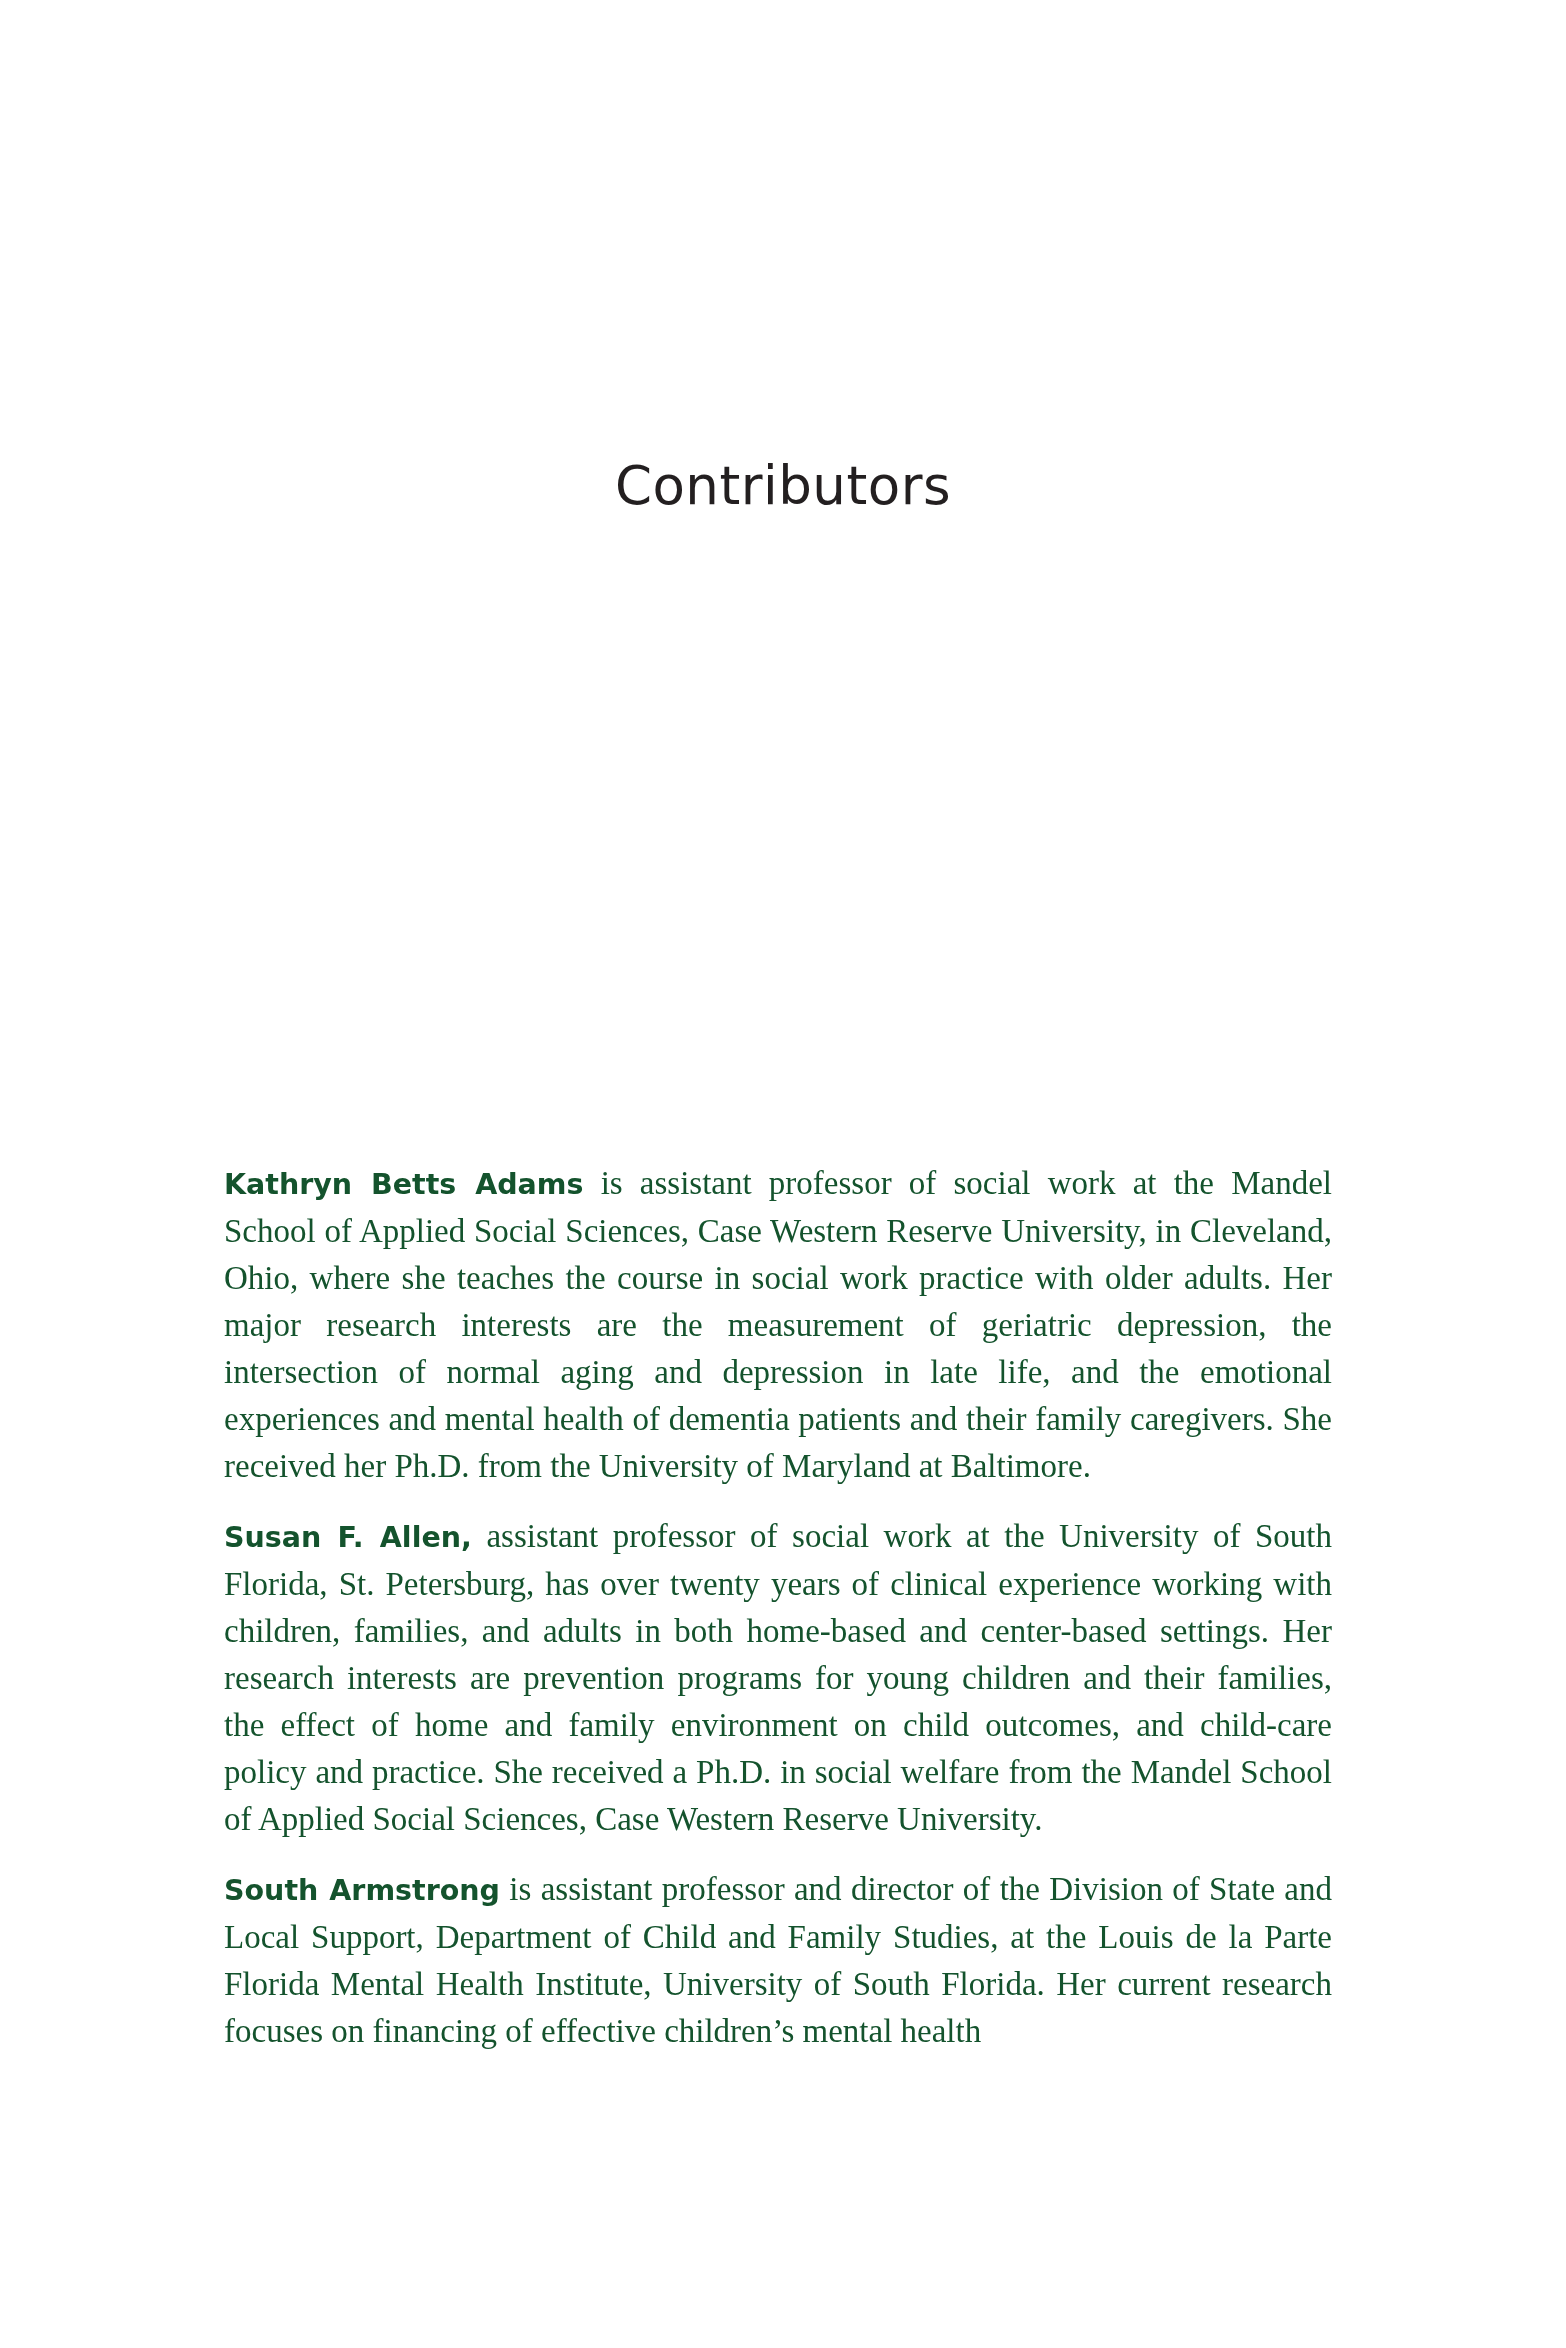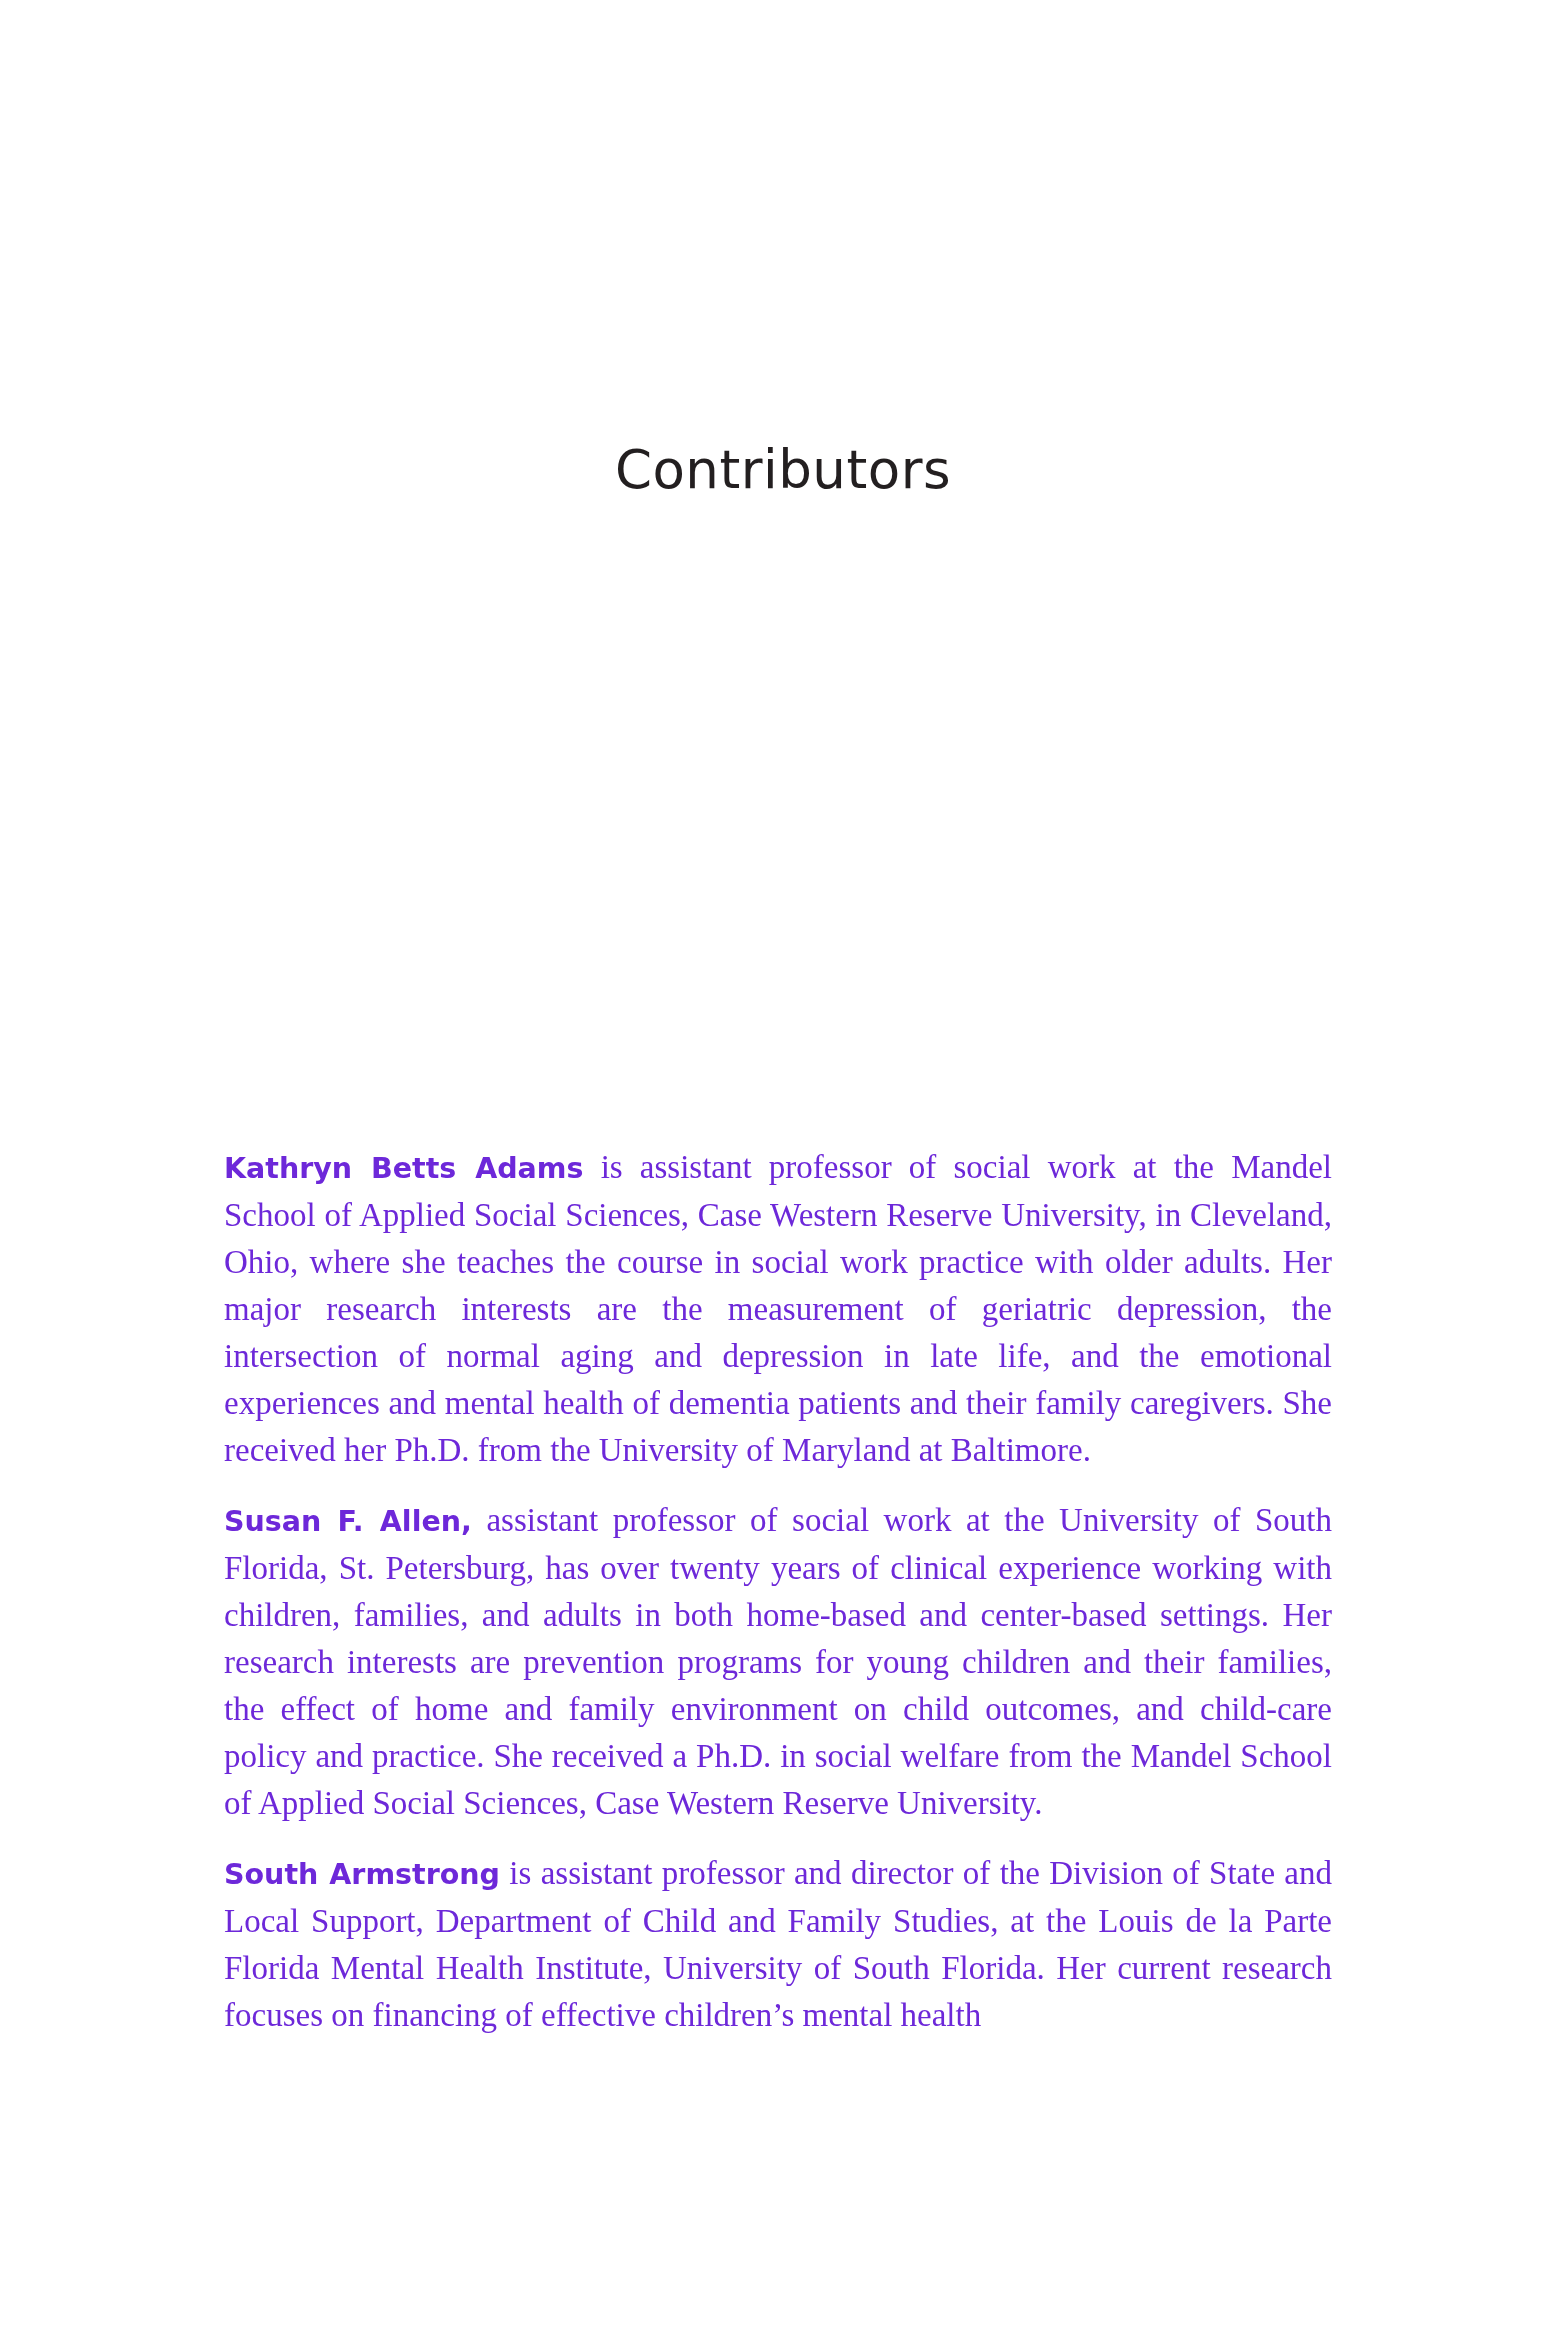--- a/index.html
+++ b/index.html
@@ -1,35 +1,35 @@
 <!DOCTYPE html>
 <html style="font-size:15px"><head>
 <meta charset="utf-8">
 <style>
   html, body { margin: 0; padding: 0; background: #ffffff; }
   body { width: 1566px; height: 2348px; position: relative; overflow: hidden; }
-  .page { position: absolute; left: 0; top: 0; width: 1566px; height: 1712px; background: #fff; }
+  .page { position: absolute; left: 0; top: 16px; width: 1566px; height: 1712px; background: #fff; }
   .title {
     position: absolute; left: 0; width: 1566px; top: 439px;
     text-align: center;
     font-family: "DejaVu Sans", sans-serif;
     font-weight: normal;
     font-size: 53px;
     letter-spacing: 0.5px;
     color: #231f20;
     margin: 0;
   }
   .entries {
     position: absolute; left: 224px; top: 1144px; width: 1120px;
   }
   .entry {
     font-family: "Liberation Serif", serif;
     font-size: 33px;
     line-height: 47px;
-    color: #6d28d9;
+    color: #14532d;
     text-align: justify;
     margin: 0 12px 23px 0;
     hyphens: manual;
   }
   .name {
     font-family: "DejaVu Sans", sans-serif;
     font-weight: bold;
     font-size: 28.5px;
   }
 </style>

